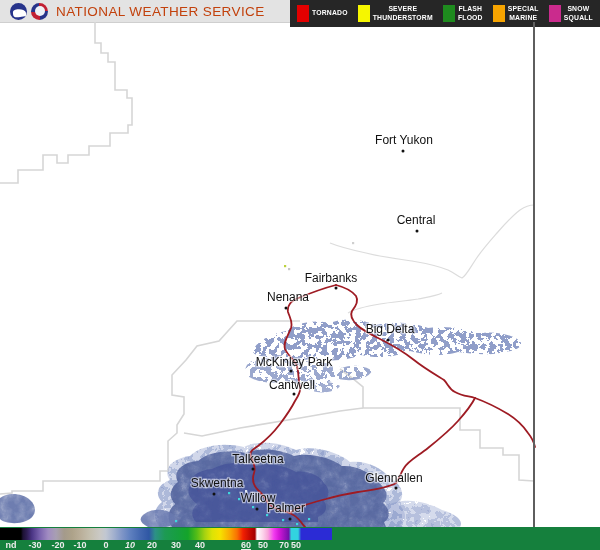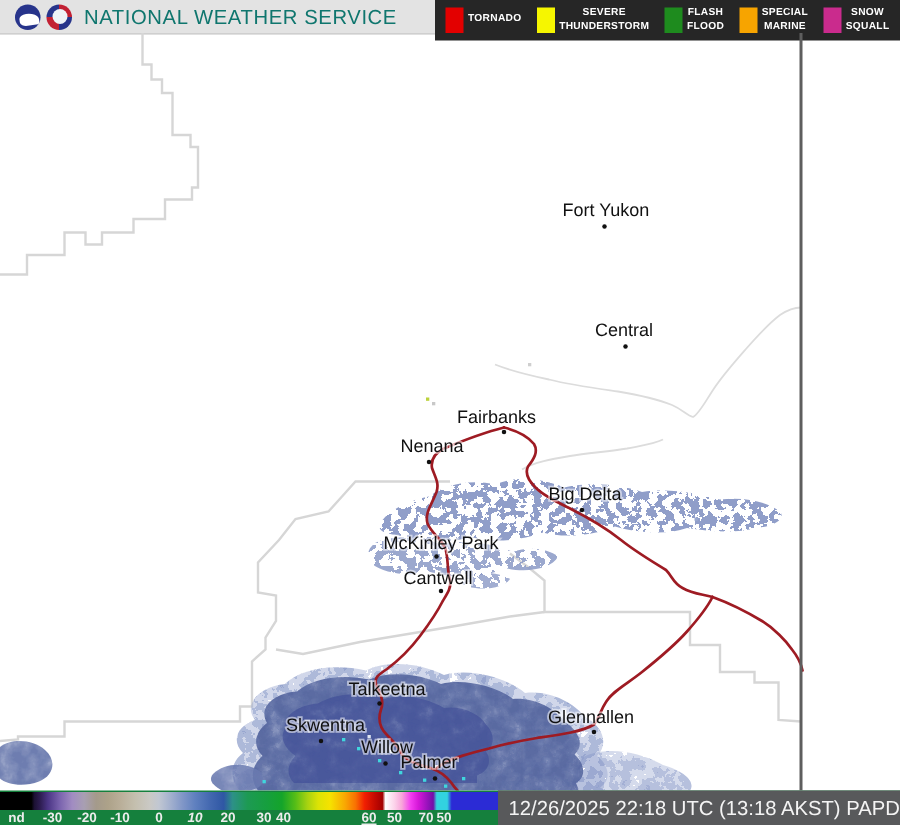--- a/index.html
+++ b/index.html
@@ -9,21 +9,21 @@
   .header{position:absolute;left:0;top:0;width:600px;height:22px;background:#e3e3e3;
           border-bottom:1px solid #cfcfcf;display:flex;align-items:center;}
   .logos{display:flex;align-items:center;gap:4px;margin-left:10px;}
   .noaa-logo{width:17px;height:17px;border-radius:50%;background:#27348b;position:relative;overflow:hidden;}
   .noaa-logo:after{content:"";position:absolute;left:3px;top:6px;width:13px;height:8px;
           background:#fff;border-radius:60% 100% 0 60%;transform:rotate(-8deg);}
   .nws-logo{width:17px;height:17px;border-radius:50%;
           background:conic-gradient(#c22033 0 25%,#27348b 25% 50%,#c22033 50% 75%,#27348b 75%);
           position:relative;}
   .nws-logo:after{content:"";position:absolute;left:3.5px;top:3.5px;width:10px;height:10px;border-radius:50%;background:#eef2f7;}
-  .title{margin-left:8px;font-size:13.5px;color:#0f766e;letter-spacing:.4px;white-space:nowrap;}
+  .title{margin-left:8px;font-size:13.5px;color:#c2410c;letter-spacing:.4px;white-space:nowrap;}
   
   .legend{position:absolute;left:290px;top:0;width:310px;height:27px;background:#262626;
           display:flex;align-items:center;justify-content:space-between;padding:0 7px;box-sizing:border-box;}
   .lg-item{display:flex;align-items:center;gap:3px;}
   .lg-swatch{width:12px;height:17px;flex:0 0 auto;}
   .lg-label{font-size:6.8px;font-weight:bold;color:#fff;line-height:1.2;white-space:pre-line;text-align:center;letter-spacing:.2px;}
   
   #map{position:absolute;left:0;top:22px;}
   .city-label{font-size:12px;fill:#111;paint-order:stroke;stroke:#ffffff;stroke-width:2.4px;stroke-opacity:.55;}
   
@@ -175,22 +175,21 @@
     <div class="scale-strip" id="scale-strip" style="background: linear-gradient(to right, rgb(0, 0, 0) 0%, rgb(0, 0, 0) 6.3%, rgb(28, 17, 51) 6.9%, rgb(46, 29, 82) 8.1%, rgb(75, 53, 133) 9.6%, rgb(122, 99, 174) 12%, rgb(161, 140, 194) 14.5%, rgb(168, 159, 178) 16.9%, rgb(164, 154, 139) 19.3%, rgb(173, 162, 137) 21.7%, rgb(185, 174, 152) 24.1%, rgb(196, 191, 174) 27.1%, rgb(202, 201, 197) 30.1%, rgb(193, 199, 210) 31.9%, rgb(162, 176, 206) 34.3%, rgb(128, 150, 199) 36.7%, rgb(95, 128, 191) 39.2%, rgb(67, 104, 176) 42.2%, rgb(47, 87, 164) 44.9%, rgb(45, 145, 135) 46.7%, rgb(29, 154, 83) 49.7%, rgb(22, 159, 62) 53.6%, rgb(20, 164, 42) 56.6%, rgb(85, 189, 23) 59.3%, rgb(166, 210, 17) 61.7%, rgb(220, 227, 5) 63.9%, rgb(246, 226, 0) 66.3%, rgb(249, 167, 2) 69.3%, rgb(249, 113, 2) 71.4%, rgb(241, 32, 2) 73.2%, rgb(196, 10, 1) 75.3%, rgb(163, 0, 0) 76.8%, rgb(254, 254, 254) 77.4%, rgb(252, 211, 234) 79.2%, rgb(248, 165, 218) 80.7%, rgb(242, 59, 240) 82.5%, rgb(213, 23, 216) 84%, rgb(153, 18, 188) 85.8%, rgb(113, 16, 168) 87%, rgb(50, 211, 224) 87.7%, rgb(50, 211, 224) 89.8%, rgb(43, 43, 213) 90.7%, rgb(43, 43, 213) 100%);"></div>
     <div id="scale-labels">
         <span class="scale-label" style="left: 11px;">nd</span>
         <span class="scale-label" style="left: 35px;">-30</span>
         <span class="scale-label" style="left: 58px; text-align: center;">-20</span>
         <span class="scale-label" style="left: 80px;">-10</span>
         <span class="scale-label" style="left: 106px;">0</span>
         <span class="scale-label" style="left: 130px; font-style: italic;">10</span>
         <span class="scale-label" style="left: 152px;">20</span>
         <span class="scale-label" style="left: 176px;">30</span>
-        <span class="scale-label" style="left: 189px;">40</span>
+        <span class="scale-label" style="left: 200px;">40</span>
         <span class="scale-label" style="left: 223px; margin-left: 40px;">50</span>
         <span class="scale-label" style="left: 246px; text-decoration: underline;">60</span>
         <span class="scale-label" style="left: 284px;">70</span>
         <span class="scale-label" style="left: 296px;">50</span>
         <span class="scale-label" style="left: 316px; margin-top: 28px;">dBZ</span>
       </div>
   </div>
-  <div class="status">12/26/2025 22:18 UTC (13:18 AKST) PAPD</div>
 </div>
 
 </body></html>

